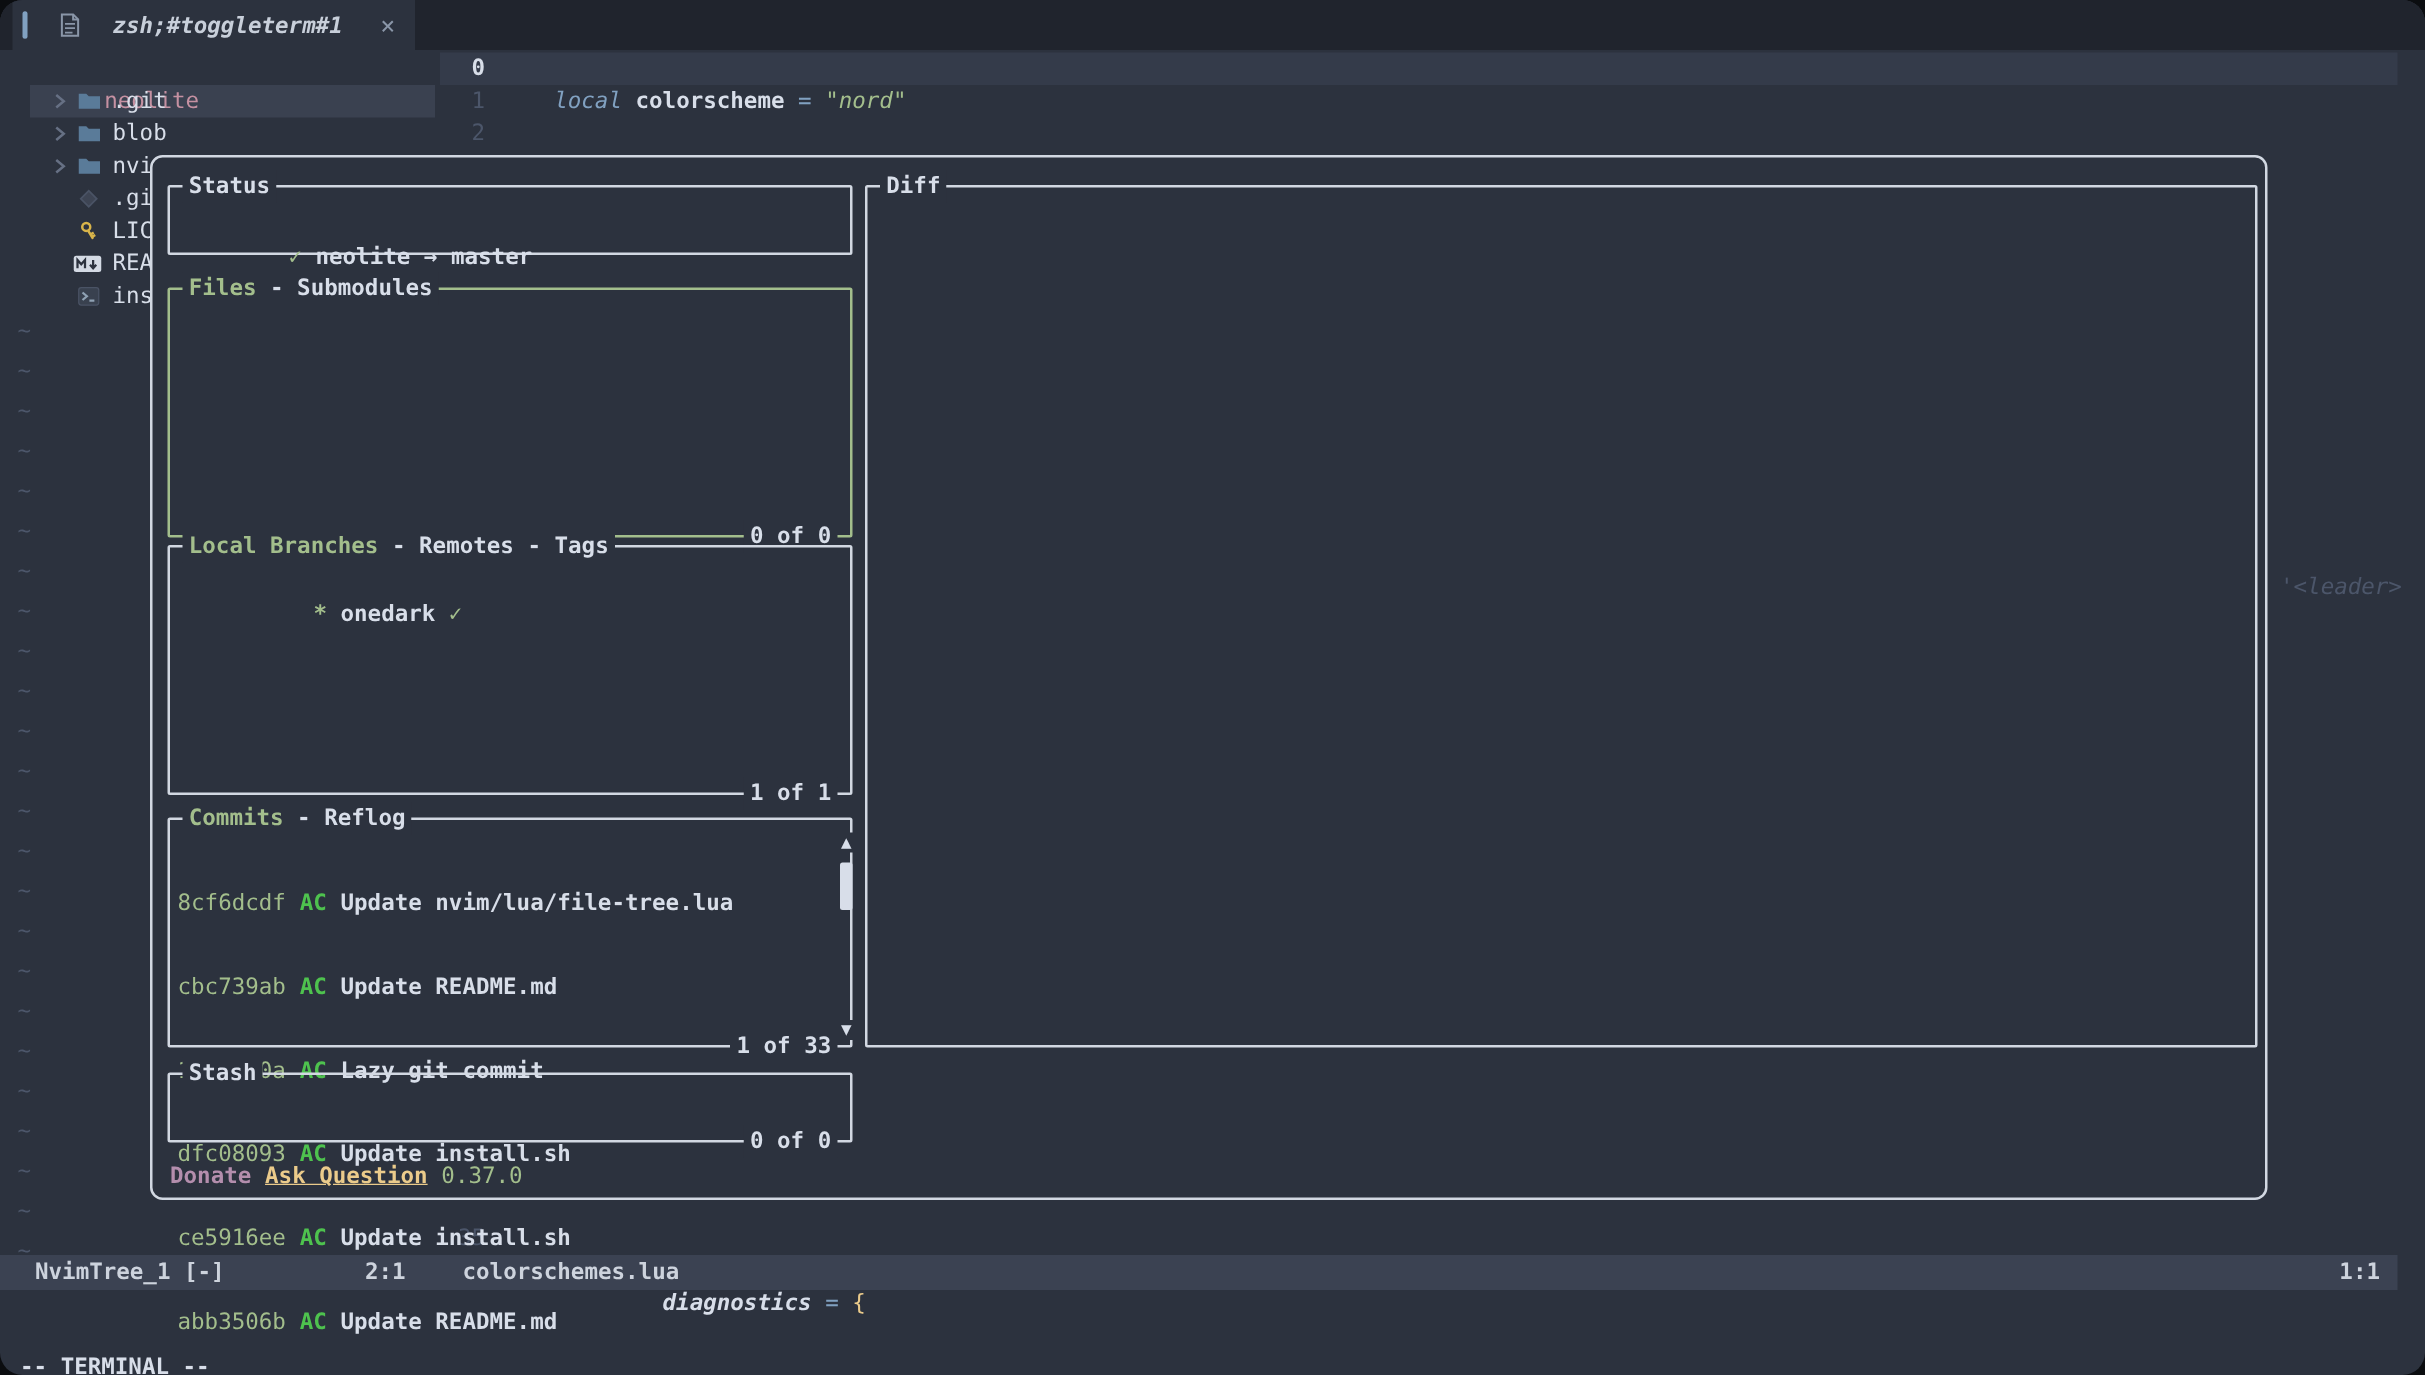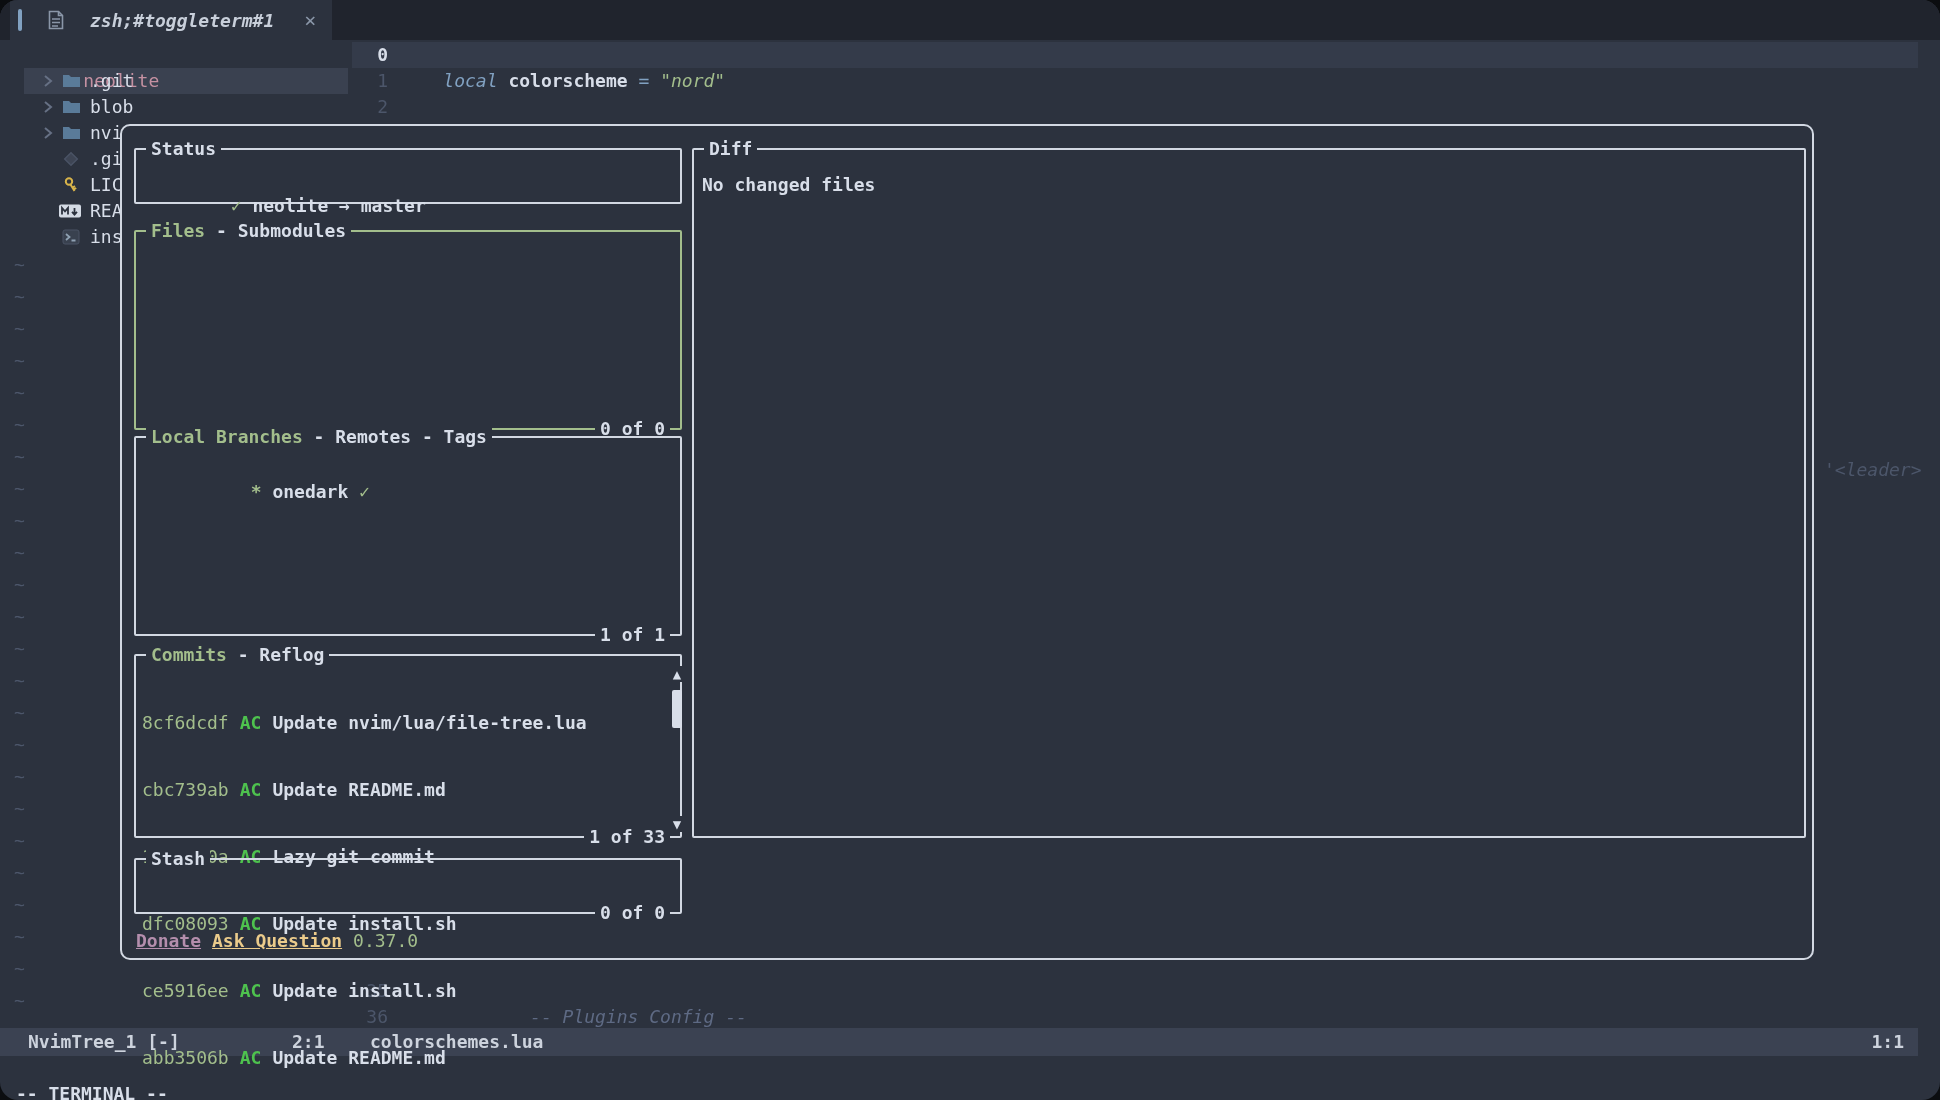--- a/index.html
+++ b/index.html
@@ -59,25 +59,25 @@
   .cauthor{color:var(--bright-green);margin:0 11px;}
   .cmsg{color:var(--fg);}
   .scrollbar{position:absolute;left:546px;top:540px;width:18px;height:166px;text-align:center;}
   .sb-arrow{display:block;height:16px;line-height:16px;font-size:14px;color:var(--fg);background:var(--bg);}
   .sb-thumb{position:absolute;left:4px;top:24px;width:10px;height:38px;background:var(--fg);border-radius:2px;}
   .sb-down{position:absolute;left:0;bottom:0;width:100%;}
   .keybar{position:absolute;left:14px;top:802px;width:1666px;height:26px;line-height:26px;
           display:flex;justify-content:space-between;white-space:pre;}
   .keybar .keys{color:var(--blue);}
   .keybar .links{display:flex;gap:11px;}
-  .link-donate{color:var(--pink);text-decoration:underline;font-weight:bold;}
+  .link-donate{color:var(--pink);font-weight:bold;}
   .link-ask{color:var(--yellow);text-decoration:underline;font-weight:bold;}
   .version{color:var(--green);}
   
-  .statusline{position:absolute;left:0;top:1028px;width:1918px;height:28px;background:var(--bg-status);padding-left:28px;}
+  .statusline{position:absolute;left:0;top:1004px;width:1918px;height:28px;background:var(--bg-status);padding-left:28px;}
   .statusline span{position:absolute;height:28px;line-height:28px;white-space:pre;color:#CDD3DD;font-weight:bold;}
   .modeline{position:absolute;left:16px;top:1058px;height:28px;line-height:28px;font-weight:bold;color:var(--fg);white-space:pre;margin-top:22px;}
   svg{display:block;}
 </style>
 </head>
 <body>
 
 <div class="app">
 
   <div class="tabline">
@@ -254,21 +254,20 @@
       <span class="sb-arrow sb-down">▼</span>
     </div>
 
     <div class="panel" style="left:12px;top:732px;width:548px;height:56px">
       <span class="ptitle">Stash</span>
       <span class="pcount">0 of 0</span>
     </div>
 
     <div class="panel" style="left:570px;top:22px;width:1114px;height:690px">
       <span class="ptitle">Diff</span>
-      <div class="pcontent" style="top:24px;padding-left:8px">No changed files</div>
     </div>
 
 
     <div class="keybar">
       <span class="links">
         <span class="link-donate">Donate</span>
         <span class="link-ask">Ask Question</span>
         <span class="version">0.37.0</span>
       </span>
     </div>

